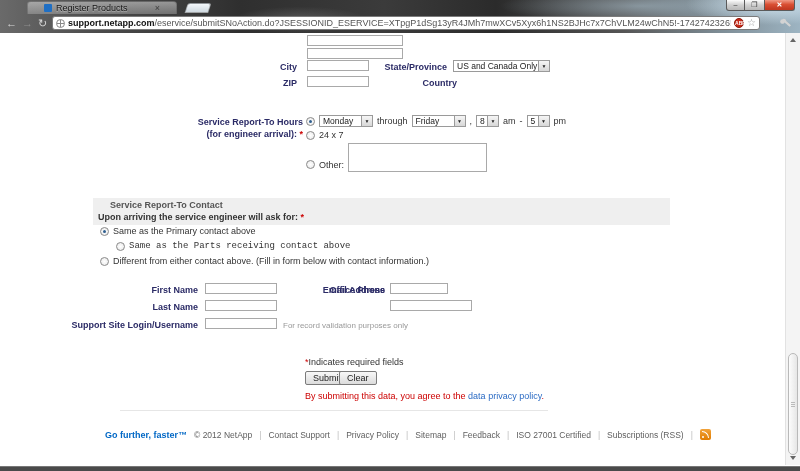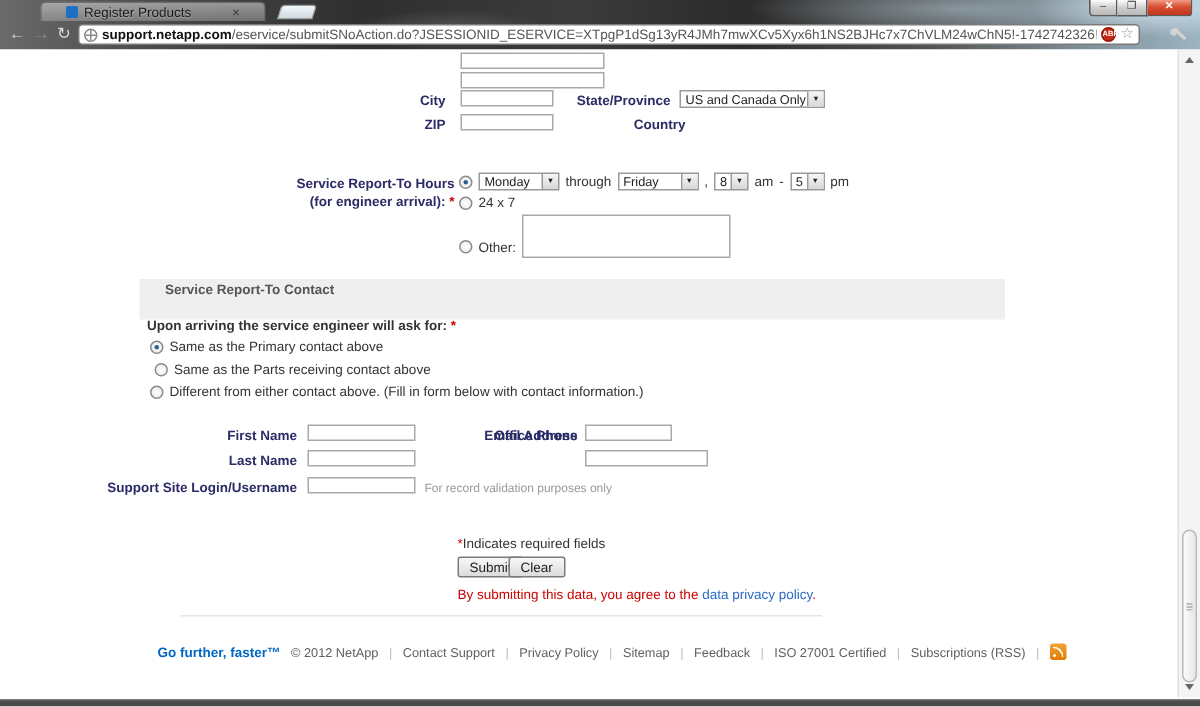--- a/index.html
+++ b/index.html
@@ -66,21 +66,21 @@
   .sel .arr { width:11px; align-self:stretch; border-left:1px solid #9a9a9a;
     background:linear-gradient(#f6f6f6,#d7d7d7); display:flex; align-items:center;
     justify-content:center; font-size:5px; color:#222; flex:0 0 auto; }
   .radio { width:9px; height:9px; border:1px solid #8a8a8a; border-radius:50%;
     background:radial-gradient(#fff, #e8e8e8); display:inline-block; position:relative; flex:0 0 auto; }
   .radio.on::after { content:""; position:absolute; left:2px; top:2px; width:3px; height:3px;
     border-radius:50%; background:#2f5f8f; }
   .row { display:flex; align-items:center; gap:4px; }
   .req { color:#cc0000; }
   .secbar { background:#efefef; height:27px; line-height:15px; font-weight:bold;
-    color:#555; padding-left:17px; font-size:9px; }
+    color:#555; padding-left:17px; font-size:9px;margin-top:12px; }
   .btn { height:14px; font-size:9px; padding:0 7px; border:1px solid #7b7b7b; border-radius:2px;
     background:linear-gradient(#f8f8f8,#dcdcdc); color:#222; font-family:"Liberation Sans",sans-serif; }
   .note { color:#999; font-size:8px; }
   .redline { color:#cc0000; }
   .redline a { color:#2b6bc4; text-decoration:none; }
   .divider { border-top:1px solid #e6e6e6; }
   .footer { display:flex; align-items:center; gap:7px; font-size:8.5px; color:#5f5f5f; white-space:nowrap; }
   .footer .sep { color:#bdbdbd; }
   .tagline { color:#0067c5; font-weight:bold; font-size:9px; }
   .flink { color:#5f5f5f; text-decoration:none; }
@@ -198,21 +198,21 @@
     </div>
 
     <div class="secbar abs" style="left:93px; top:153px; width:577px;">Service Report-To Contact</div>
 
     <span class="abs" style="left:98px; top:179px; font-weight:bold; color:#333;"><span>Upon arriving the service engineer will ask for:</span> <span class="req">*</span></span>
 
     <div class="row abs" style="left:100px; top:193px;">
       <span class="radio on"></span>
       <span>Same as the Primary contact above</span>
     </div>
-    <div class="row abs" style="left:103px; top:208px;">
+    <div class="row abs" style="left:116px; top:208px;font-family:Liberation Mono, monospace;">
       <span class="radio"></span>
       <span>Same as the Parts receiving contact above</span>
     </div>
     <div class="row abs" style="left:100px; top:223px;">
       <span class="radio"></span>
       <span>Different from either contact above. (Fill in form below with contact information.)</span>
     </div>
 
     <span class="flabel abs" style="left:100px; top:252px; width:98px;">First Name</span>
     <input class="ti abs" style="left: 205px; top: 250px; width: 72px;">

